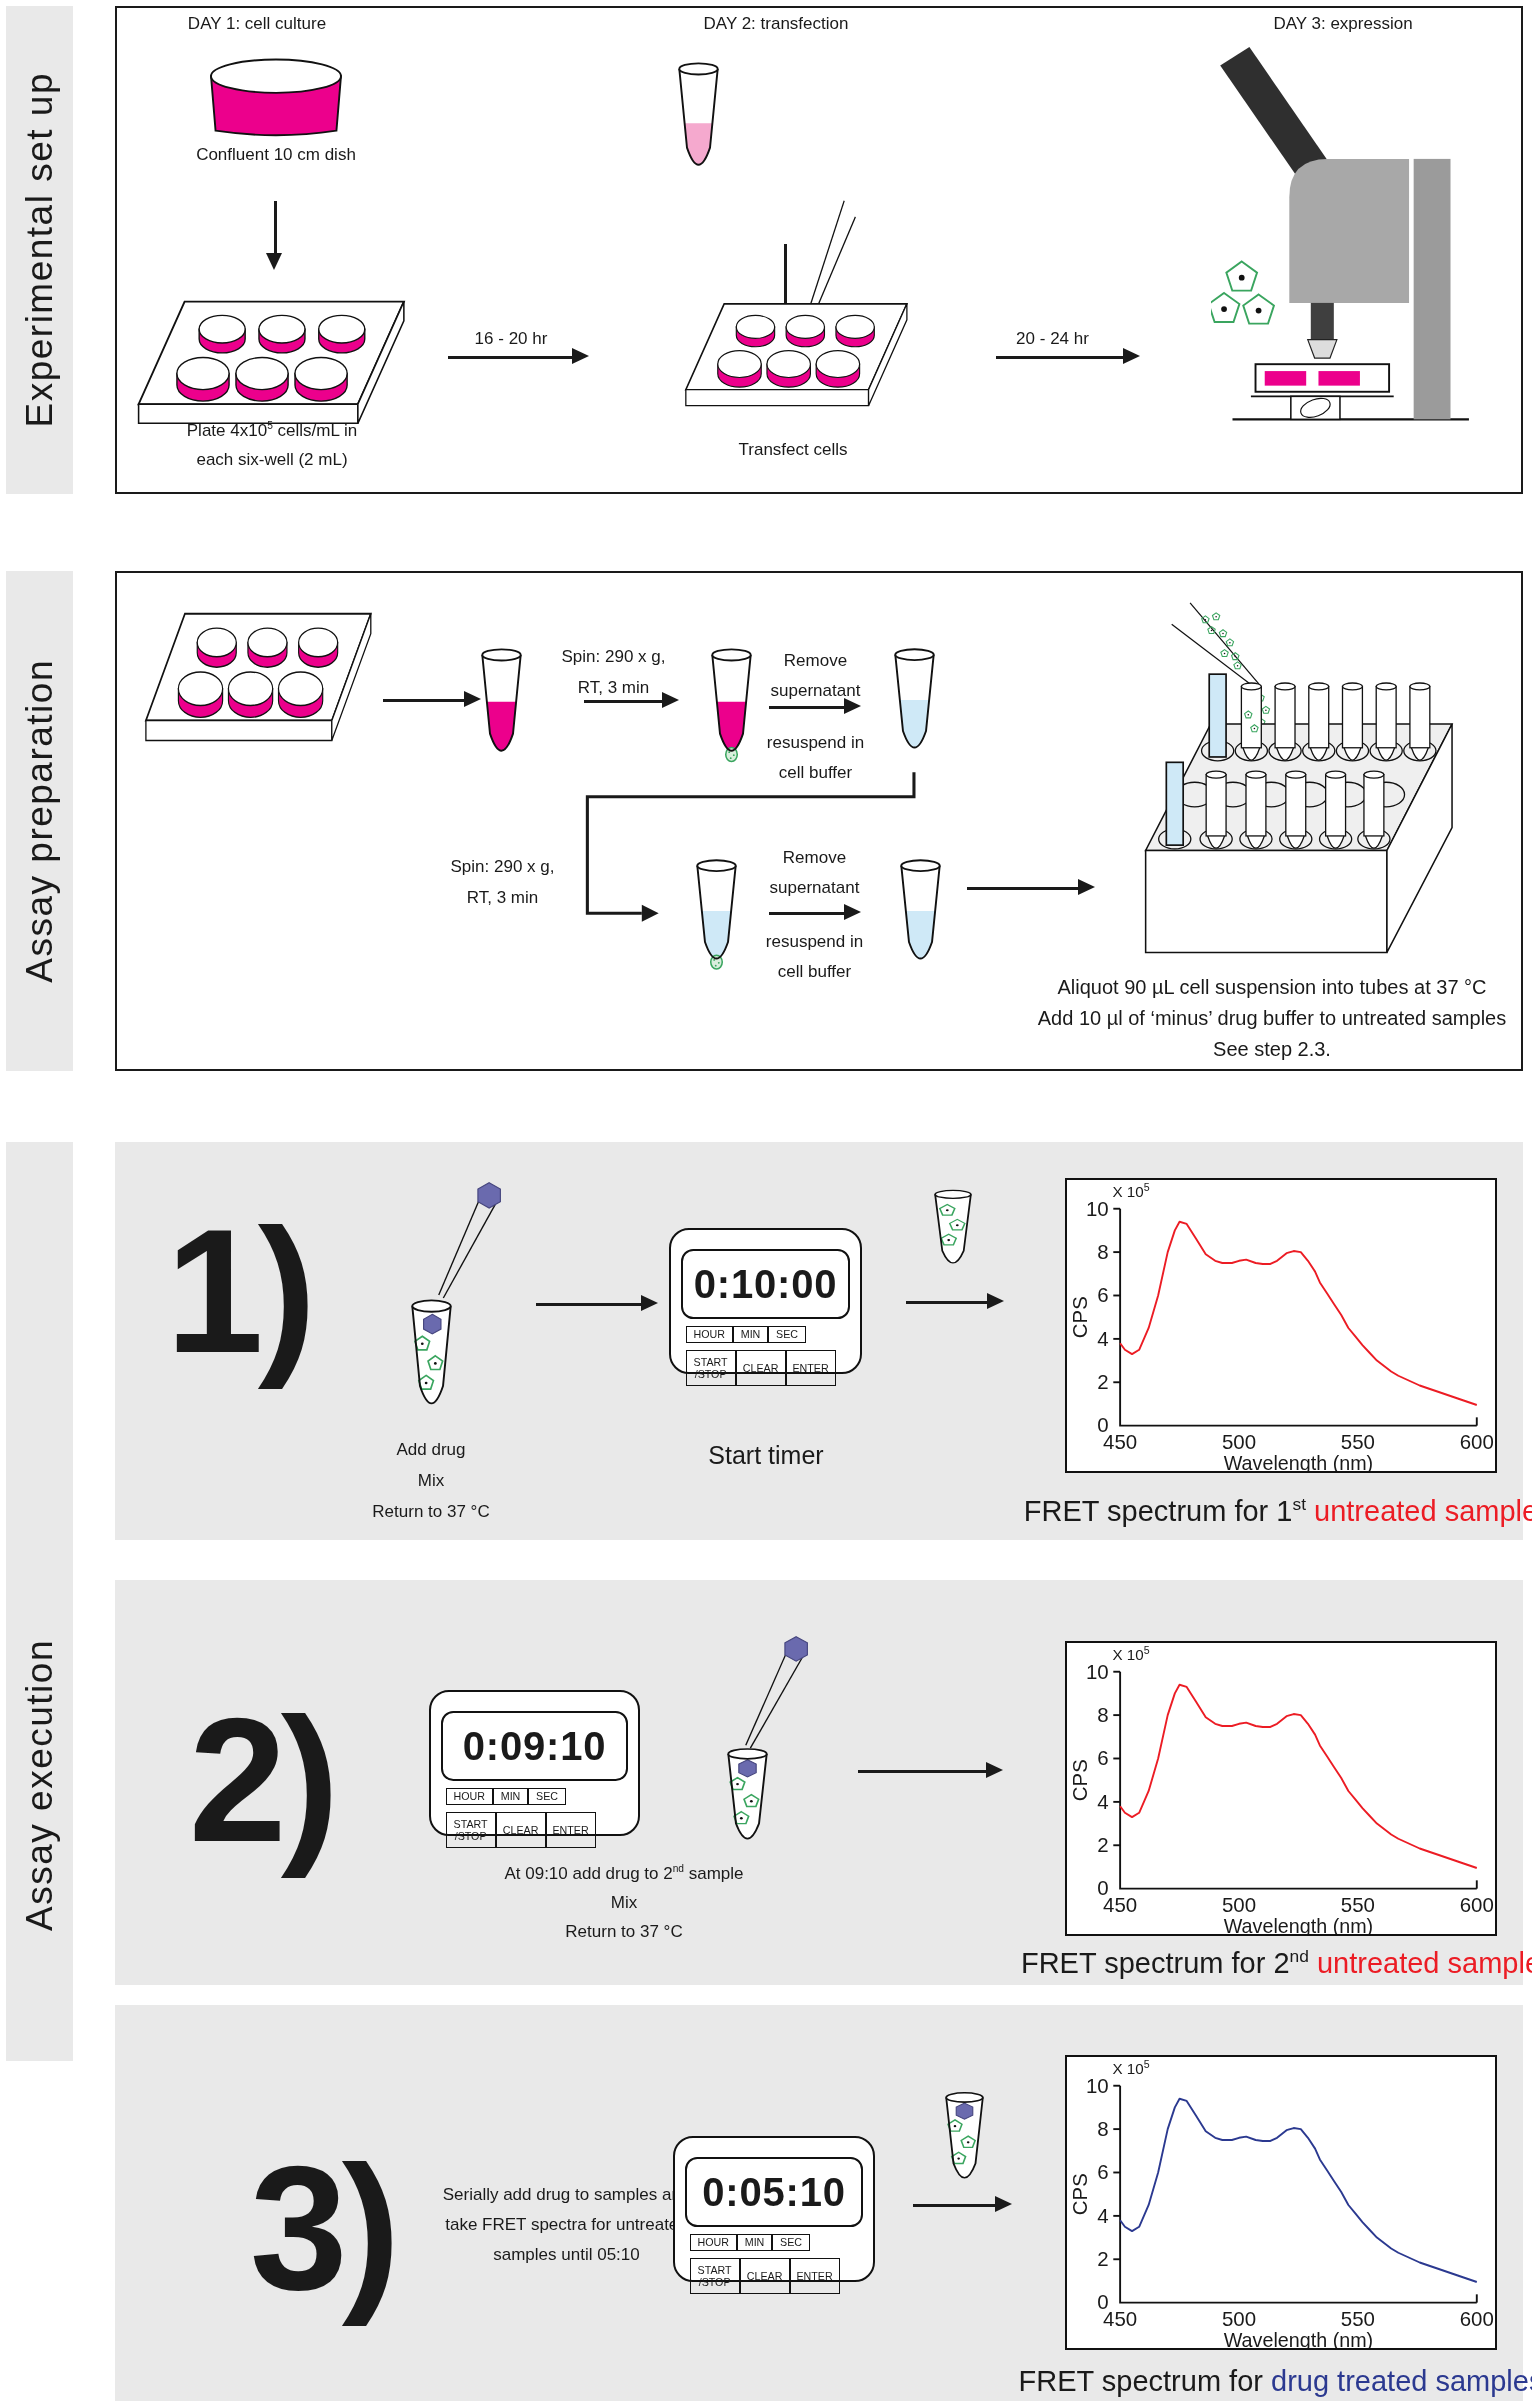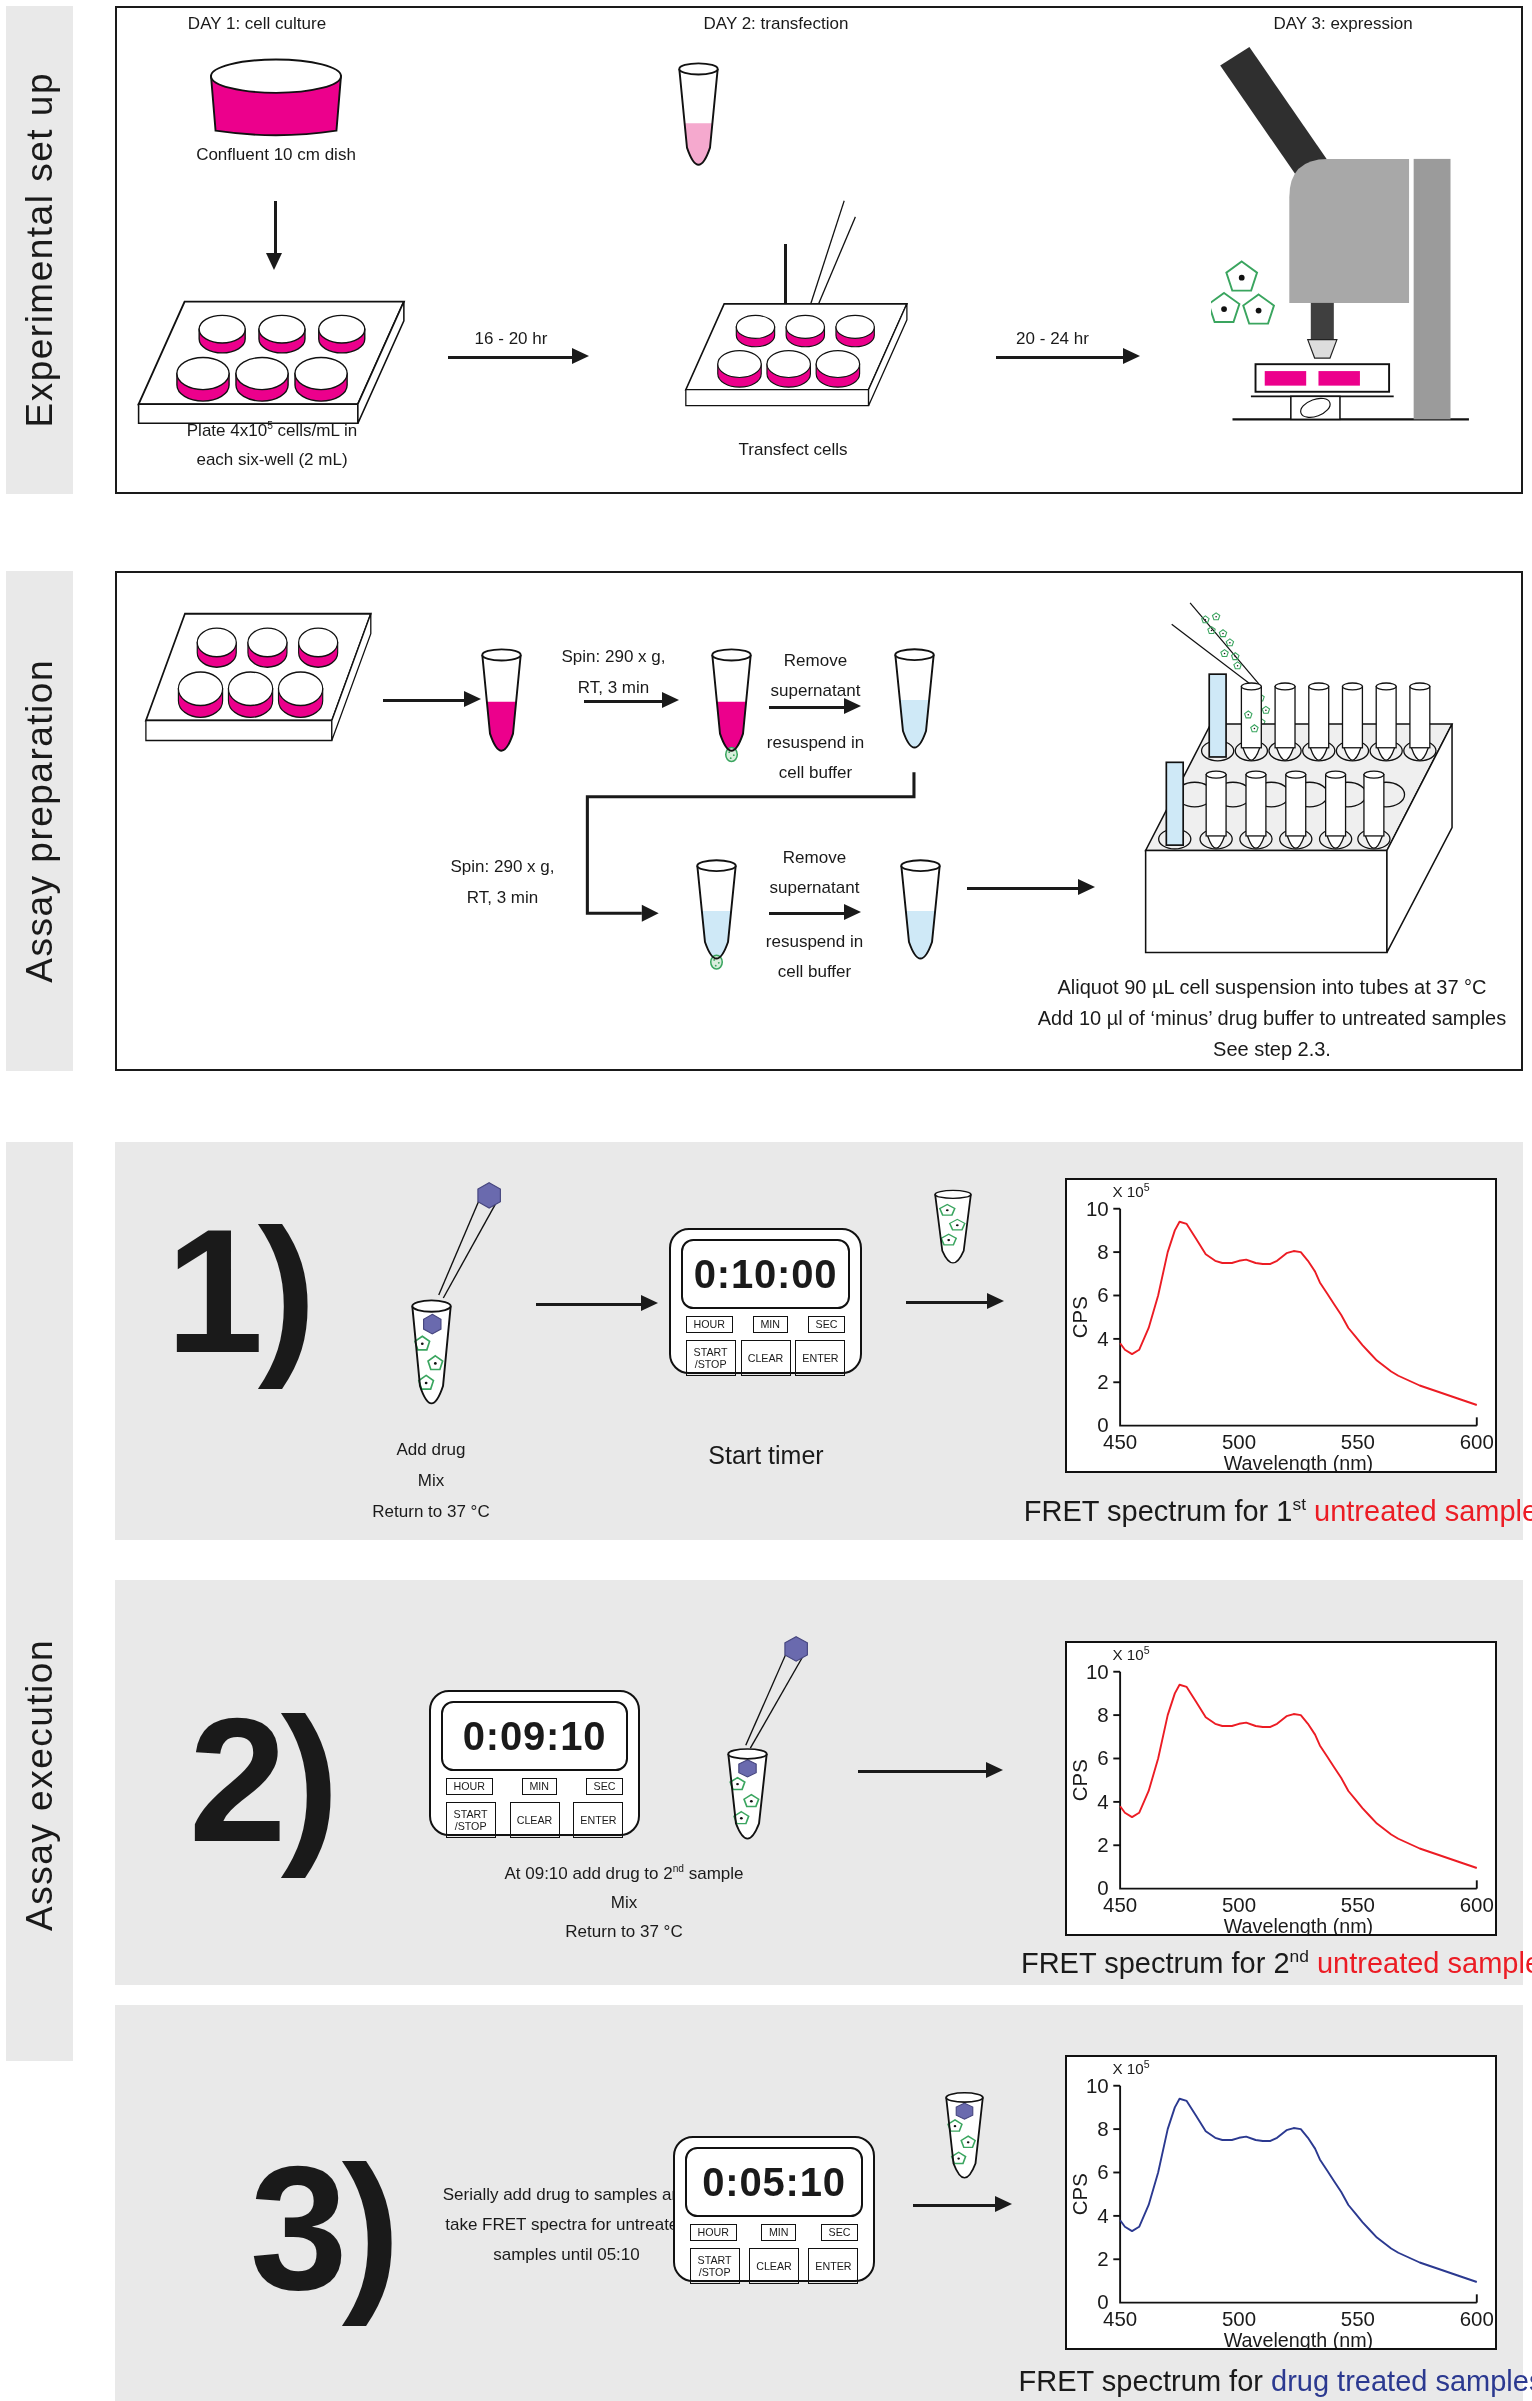--- a/index.html
+++ b/index.html
@@ -17,24 +17,24 @@
   .s29{font-size:22px;line-height:28px}
   .s26{font-size:20px;line-height:31px}
   .bignum{position:absolute;font-size:176px;font-weight:700;line-height:180px;letter-spacing:-6.1px}
   .harrow{position:absolute;height:2.7px;background:#1a1a1a}
   .harrow:after{content:"";position:absolute;right:-15.3px;top:-7.7px;width:0;height:0;
           border-left:17px solid #1a1a1a;border-top:8.4px solid transparent;border-bottom:8.4px solid transparent}
   .varrow{position:absolute;width:2.7px;background:#1a1a1a}
   .varrow:after{content:"";position:absolute;bottom:-15.3px;left:-7.7px;width:0;height:0;
           border-top:17px solid #1a1a1a;border-left:8.4px solid transparent;border-right:8.4px solid transparent}
   .timer{position:absolute;background:#fff;border:2.3px solid #111;border-radius:20px;
-          padding:9px 10px;box-sizing:border-box}
+          padding:19px 10px;box-sizing:border-box}
   .tdisp{border:2.3px solid #111;border-radius:12.3px;height:66px;display:flex;align-items:center;
           justify-content:center;font-size:40px;font-weight:600;letter-spacing:0.8px}
-  .trow{display:flex;justify-content:space-between;margin:6.9px 4.6px 0}
+  .trow{display:flex;margin:6.9px 4.6px 0}
   .tlab{border:1.5px solid #111;font-size:10.7px;line-height:15.3px;padding:0 6.9px;font-weight:500}
   .tbtn{border:1.5px solid #111;min-width:48px;height:34px;display:flex;flex-direction:column;
           align-items:center;justify-content:center;font-size:10.7px;line-height:12.3px;font-weight:500}
   .tbtn i{font-style:normal;display:block}
   .chart{position:absolute;background:#fff;border:2.3px solid #111;box-sizing:border-box}
   .chart svg{display:block;width:100%;height:100%}
   .chart svg text{fill:#1a1a1a}
   .cap{position:absolute;text-align:center;font-size:29px;font-weight:400;white-space:nowrap}
   sup{font-size:60%;vertical-align:super}
   .ill{position:absolute}

